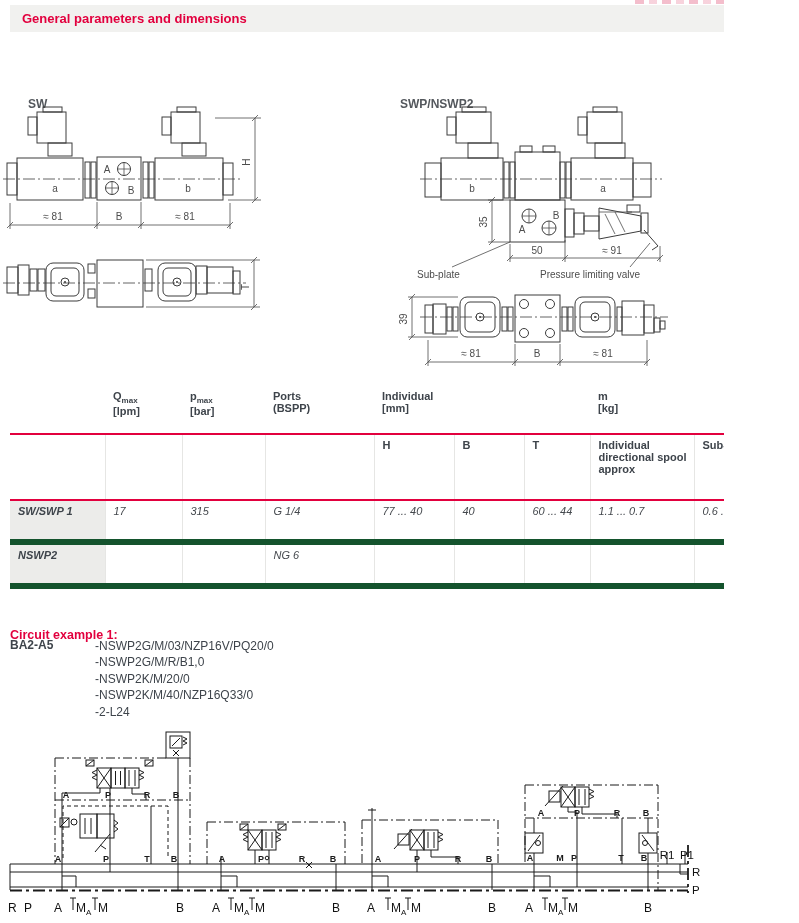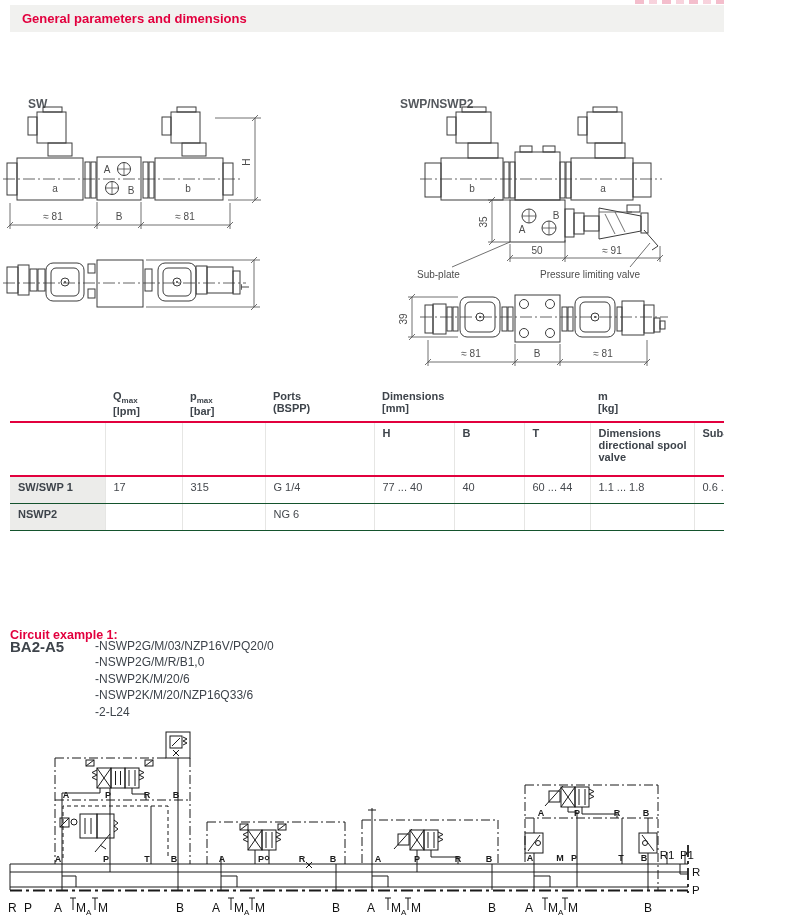--- a/index.html
+++ b/index.html
@@ -21,30 +21,30 @@
   .cd{stroke:#1a1a1a;fill:none;stroke-width:1;stroke-dasharray:9 3 2 3;}
   .cds{stroke:#1a1a1a;fill:none;stroke-width:1;stroke-dasharray:4 3;}
   .ch{stroke:#1a1a1a;fill:none;stroke-width:1.8;stroke-dasharray:12 4 3 4;}
   .tp{font-size:9px;font-weight:600;fill:#1a1a1a;}
   .tb{font-size:12px;fill:#111;}
   .tbs{font-size:8px;fill:#111;}
   .tr1{font-size:11.5px;fill:#111;}
   
   .tblwrap{position:absolute;left:10px;top:386px;width:780px;}
   table{border-collapse:collapse;table-layout:fixed;width:780px;font-size:11px;color:#44484d;}
-  th,td{text-align:left;font-weight:normal;padding:4px 6px 4px 8px;vertical-align:top;}
+  th,td{text-align:left;font-weight:normal;padding:4px 6px 16px 8px;vertical-align:top;}
   thead th{font-weight:bold;color:#3e444b;border-bottom:2px solid #e2003e;}
   thead tr.sub th{border-left:1px solid #e6e6e4;}
   thead tr.sub th:first-child{border-left:none;}
-  tbody td{border-bottom:1px solid #14532d;border-left:1px solid #e6e6e4;height:18px;}
+  tbody td{border-bottom:6px solid #14532d;border-left:1px solid #e6e6e4;height:18px;font-style:italic;}
   tbody td:first-child{background:#ececea;font-weight:bold;color:#3e444b;border-left:none;}
   sub{font-size:8px;}
   
   .circ-title{position:absolute;left:10px;top:628px;font-size:12.5px;font-weight:bold;color:#e2003e;}
-  .circ-model{position:absolute;left:10px;top:638px;font-size:15px;font-weight:bold;color:#3e444b;}
+  .circ-model{position:absolute;left:10px;top:638px;font-size:12px;font-weight:bold;color:#3e444b;}
   .circ-items{position:absolute;left:95px;top:638px;font-size:12px;font-weight:normal;color:#3e444b;line-height:16.4px;}
 </style>
 </head>
 <body>
 
 <div class="canvas">
 
   <div class="cropmarks"></div>
 
   <div class="band">
@@ -271,45 +271,45 @@
           <col style="width:66px">
           <col style="width:104px">
           <col style="width:96px">
       </colgroup>
       <thead>
         <tr>
           <th></th>
           <th><span>Q</span><sub>max</sub><br><span>[lpm]</span></th>
           <th><span>p</span><sub>max</sub><br><span>[bar]</span></th>
           <th><span>Ports</span><br><span>(BSPP)</span></th>
-          <th colspan="3"><span>Dimensions</span><br><span>[mm]</span></th>
+          <th colspan="3"><span>Individual</span><br><span>[mm]</span></th>
           <th colspan="2"><span>m</span><br><span>[kg]</span></th>
         </tr>
         <tr class="sub">
           <th></th>
           <th></th>
           <th></th>
           <th></th>
           <th style="height:44px">H</th>
           <th>B</th>
           <th>T</th>
-          <th>Dimensions directional spool valve</th>
+          <th>Individual directional spool approx</th>
           <th>Sub-plate</th>
         </tr>
       </thead>
       <tbody>
         <tr>
           <td>SW/SWP 1</td>
           <td>17</td>
           <td>315</td>
           <td>G 1/4</td>
           <td>77 ... 40</td>
           <td>40</td>
           <td>60 ... 44</td>
-          <td>1.1 ... 1.8</td>
+          <td>1.1 ... 0.7</td>
           <td>0.6 ... 0.7</td>
         </tr>
         <tr>
           <td>NSWP2</td>
           <td></td>
           <td></td>
           <td>NG 6</td>
           <td></td>
           <td></td>
           <td></td>
@@ -318,22 +318,22 @@
         </tr>
       </tbody>
     </table>
   </div>
 
   <div class="circ-title">Circuit example 1:</div>
   <div class="circ-model">BA2-A5</div>
   <div class="circ-items">
     <div>-NSWP2G/M/03/NZP16V/PQ20/0</div>
     <div>-NSWP2G/M/R/B1,0</div>
-    <div>-NSWP2K/M/20/6</div>
-    <div>-NSWP2K/M/20/NZP16Q33/6</div>
+    <div>-NSWP2K/M/20/0</div>
+    <div>-NSWP2K/M/40/NZP16Q33/0</div>
     <div>-2-L24</div>
   </div>
 
   <svg width="799" height="198" viewBox="0 725 799 198" style="top:725px">
 
     <g>
       <line x1="10" y1="864" x2="688" y2="864" class="c"></line>
       <line x1="10" y1="872" x2="688" y2="872" class="c"></line>
       <line x1="10" y1="887" x2="688" y2="887" class="c"></line>
       <line x1="10" y1="890.5" x2="688" y2="890.5" class="ch"></line>

